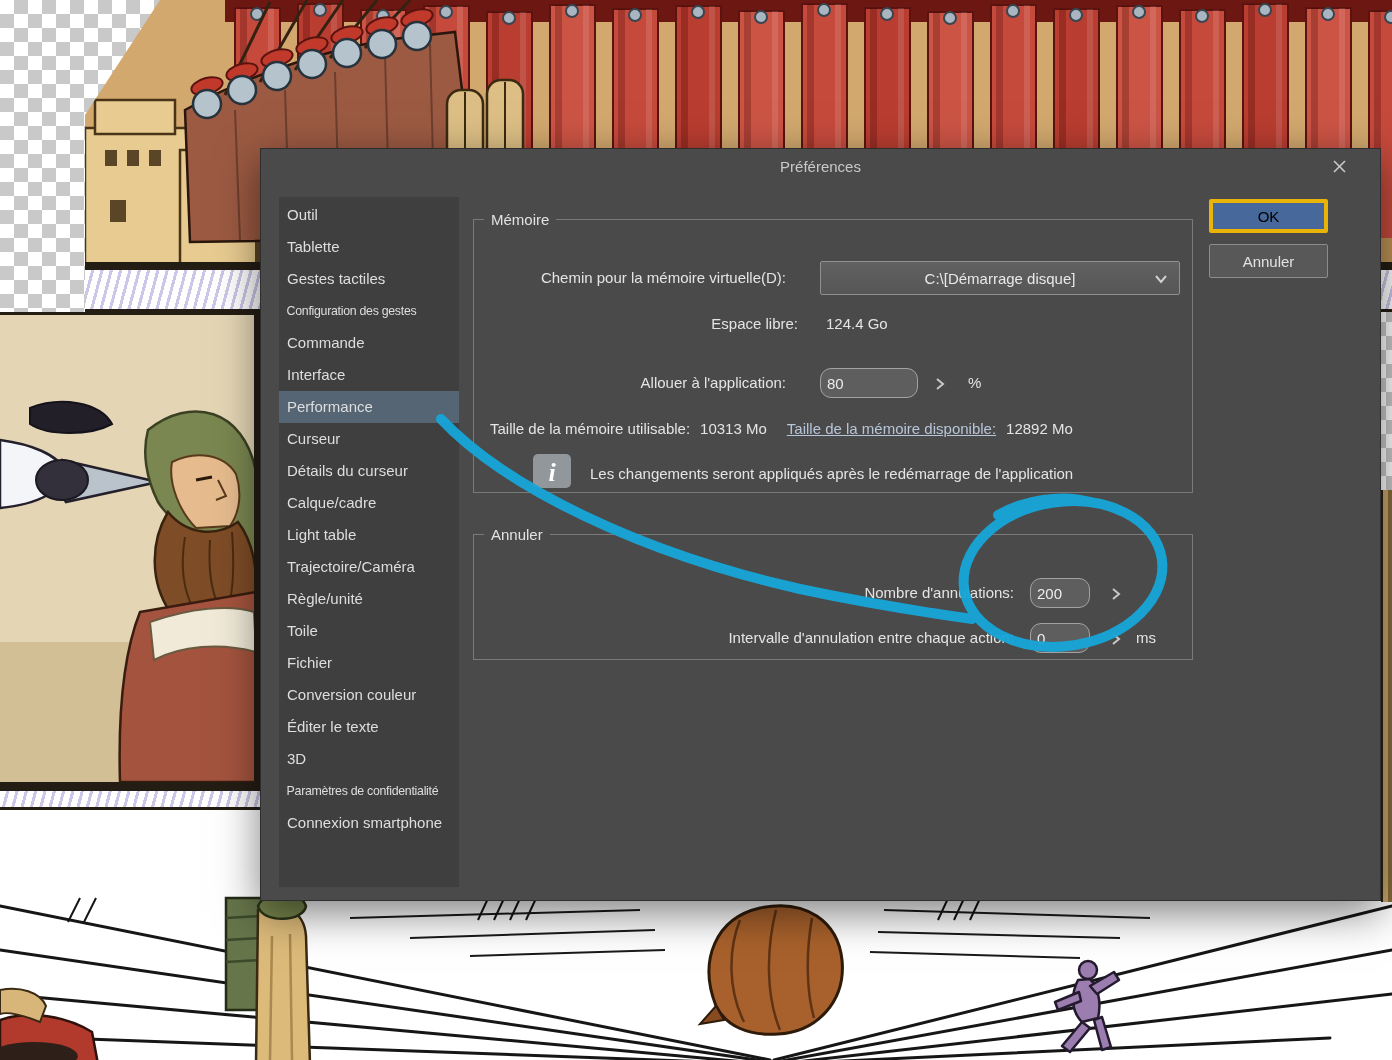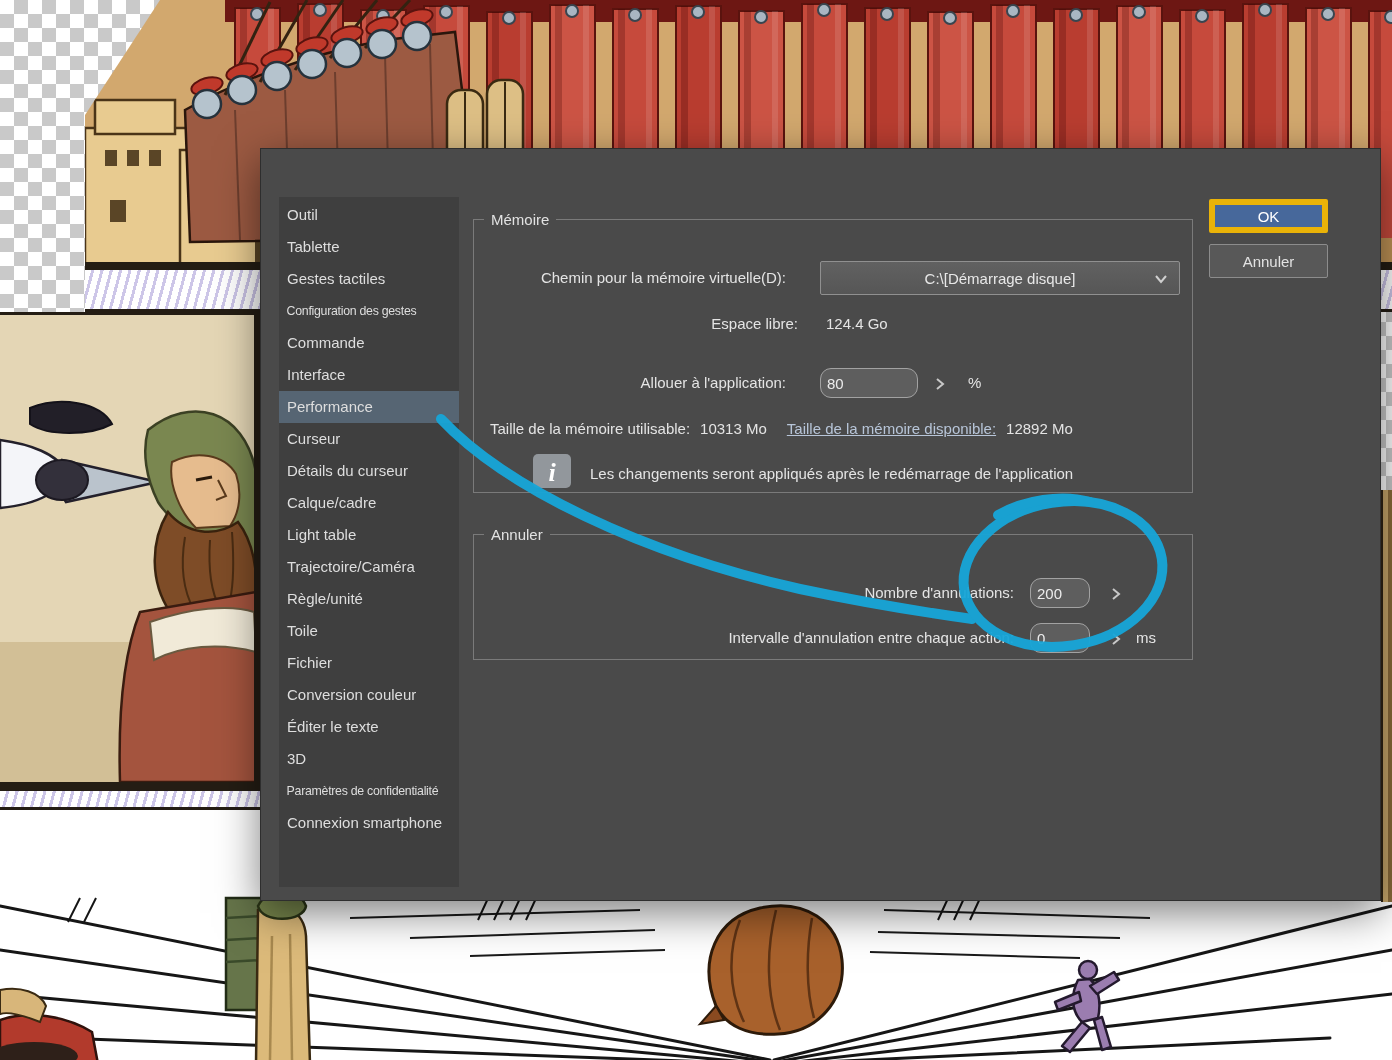--- a/index.html
+++ b/index.html
@@ -77,21 +77,21 @@
   .usable-row .lnk { margin-left:20px; }
   .usable-row .v2 { margin-left:10px; }
 
   .info-icon { position:absolute; left:58px; top:225px; }
   .notice { position:absolute; left:116px; top:237px; white-space:nowrap; }
 
   .btn {
     position:absolute; left:948px; width:119px; height:34px; font-size:15px;
     font-family:"Liberation Sans", sans-serif; border-radius:2px; cursor:pointer;
   }
-  .btn-ok { top:50px; background:#47689b; border:6px solid #eab308; color:#ffffff; }
+  .btn-ok { top:50px; background:#47689b; border:4px solid #eab308; color:#000000; }
   .btn-cancel { top:95px; background:#585858; border:1px solid #8c8c8c; color:#e2e2e2; }
 
   .annotation { position:absolute; left:0; top:0; width:1392px; height:1060px; z-index:20; pointer-events:none; }
 </style>
 </head>
 <body>
 
 <div class="stage">
 
   <svg class="comic-top" viewBox="0 0 1307 270" preserveAspectRatio="none">
@@ -267,20 +267,29 @@
     </g>
     <path d="M0,210 C30,200 66,206 92,222 L98,254 L0,254 Z" fill="#b23a2c" stroke="#30120c" stroke-width="2.5"></path>
     <ellipse cx="34" cy="246" rx="44" ry="14" fill="#2e2019"></ellipse>
     <path d="M0,180 C20,176 40,182 46,196 L40,212 C20,204 6,202 0,204 Z" fill="#d8b67a" stroke="#3a2a12" stroke-width="2"></path>
   </svg>
 
   <div class="right-sliver"></div>
 
   <div class="dialog">
 
+    <div class="titlebar">
+      <span class="title">Préférences</span>
+      <span class="close-btn">
+        <svg width="15" height="15" viewBox="0 0 15 15">
+          <line x1="2" y1="2" x2="13" y2="13" stroke="#c9c9c9" stroke-width="1.6"></line>
+          <line x1="13" y1="2" x2="2" y2="13" stroke="#c9c9c9" stroke-width="1.6"></line>
+        </svg>
+      </span>
+    </div>
 
     <div class="sidebar">
       <div class="side-item">Outil</div>
       <div class="side-item">Tablette</div>
       <div class="side-item">Gestes tactiles</div>
       <div class="side-item squeeze">Configuration des gestes</div>
       <div class="side-item">Commande</div>
       <div class="side-item">Interface</div>
       <div class="side-item selected">Performance</div>
       <div class="side-item">Curseur</div>

